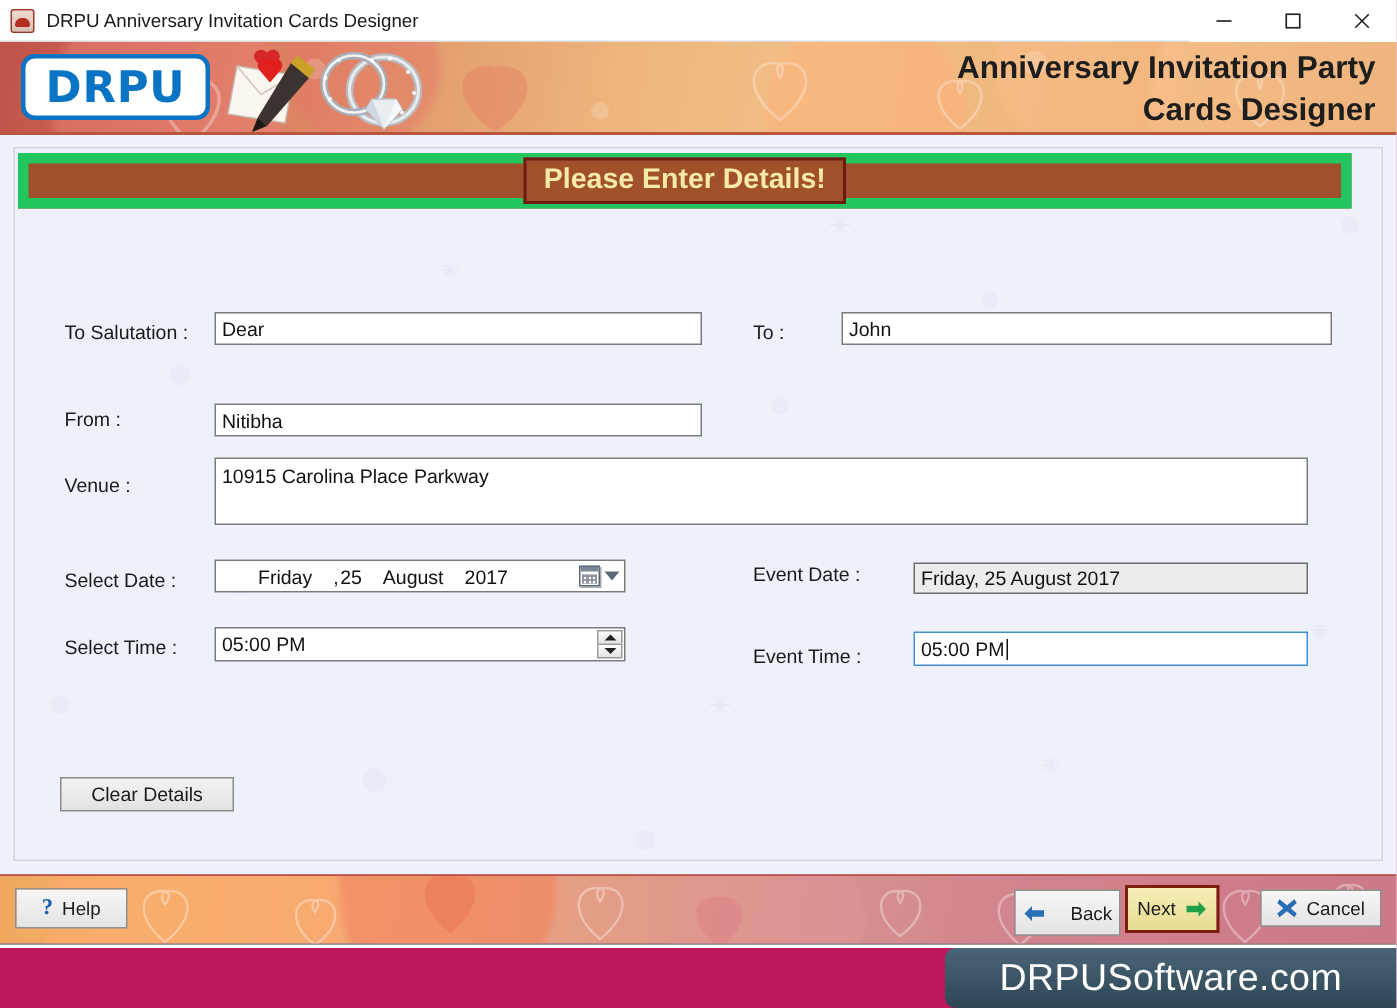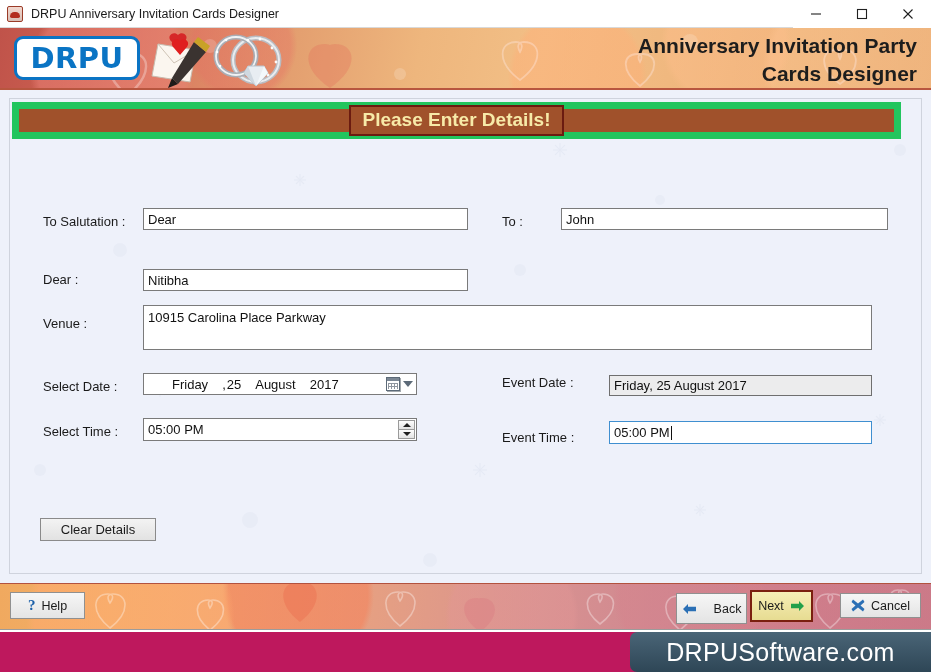--- a/index.html
+++ b/index.html
@@ -491,21 +491,21 @@
 
     <div class="form">
 
       <div class="lbl" style="left:43px; top:124px;">To Salutation :</div>
       <div class="tf" style="left:143px; top:118px; width:325px; height:22px;" placeholder="">Dear</div>
       <div class="hint" style="left:146px; top:235px;">(e.g. : Dear, Mr, Miss etc)</div>
 
       <div class="lbl" style="left:502px; top:124px;">To :</div>
       <div class="tf" style="left:545px; top:118px; width:327px; height:22px;margin-left:16px;" placeholder="">John</div>
 
-      <div class="lbl" style="left:43px; top:182px;">Dear :</div>
+      <div class="lbl" style="left:43px; top:182px;">From :</div>
       <div class="tf" style="left:143px; top:179px; width:325px; height:22px;" placeholder="">Nitibha</div>
 
       <div class="lbl" style="left:43px; top:226px;">Venue :</div>
       <div class="tf ta" style="left:143px; top:215px; width:729px; height:45px;" placeholder="">10915 Carolina Place Parkway</div>
 
       <div class="lbl" style="left:43px; top:289px;">Select Date :</div>
       <div class="datepick" style="left:143px; top:283px; width:274px; height:22px;">
         <span class="dp-seg" style="margin-right:14px;">Friday</span>
         <span class="dp-seg">,</span>
         <span class="dp-seg" style="margin-left:1px; margin-right:14px;">25</span>

